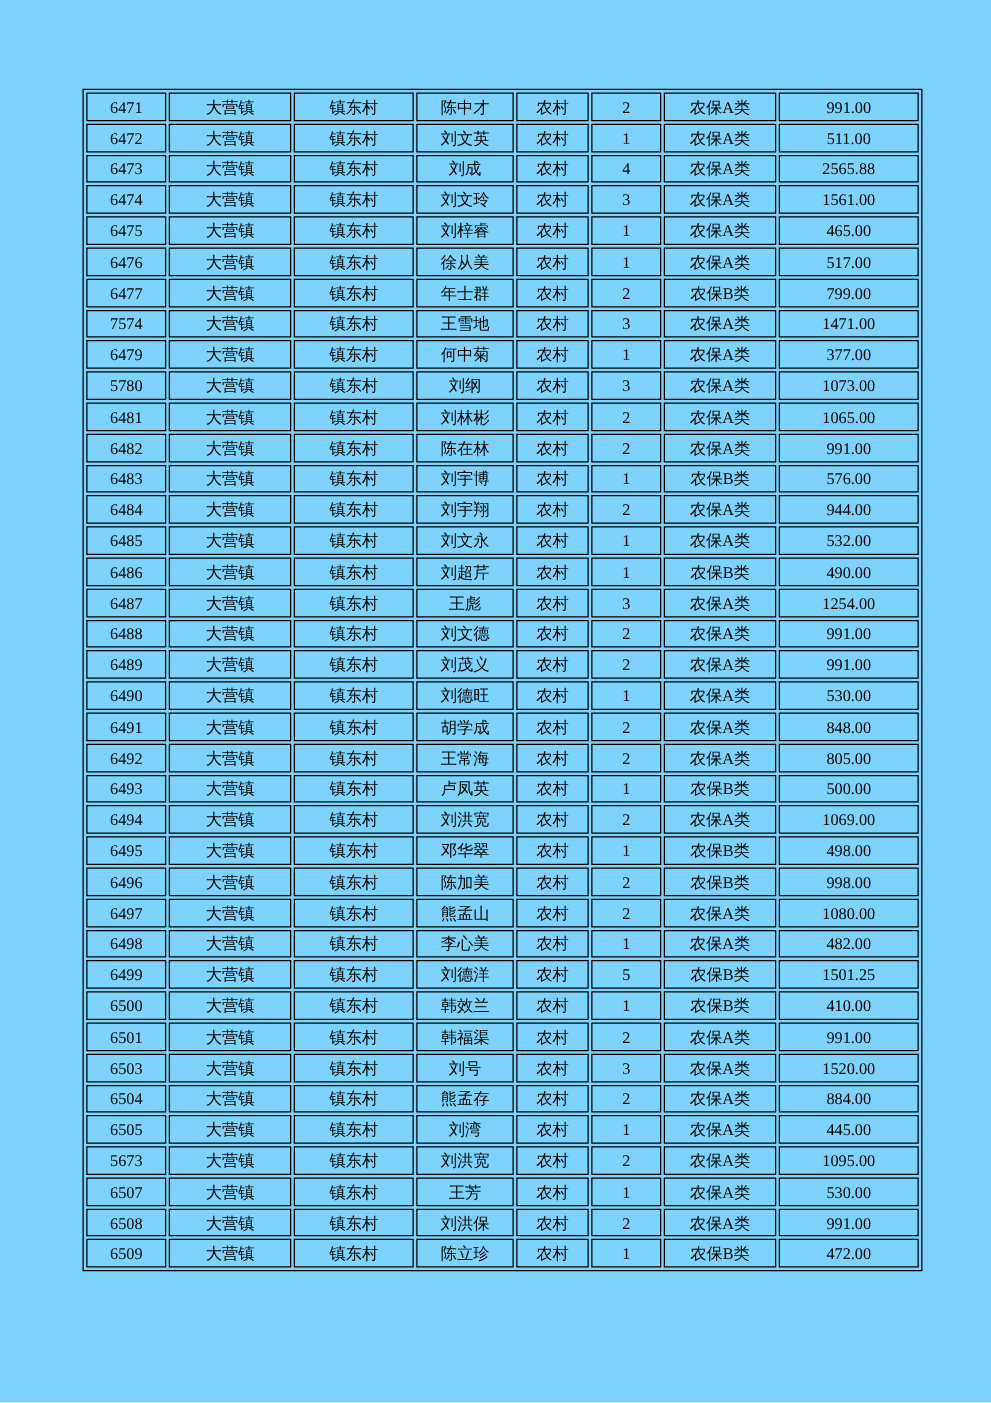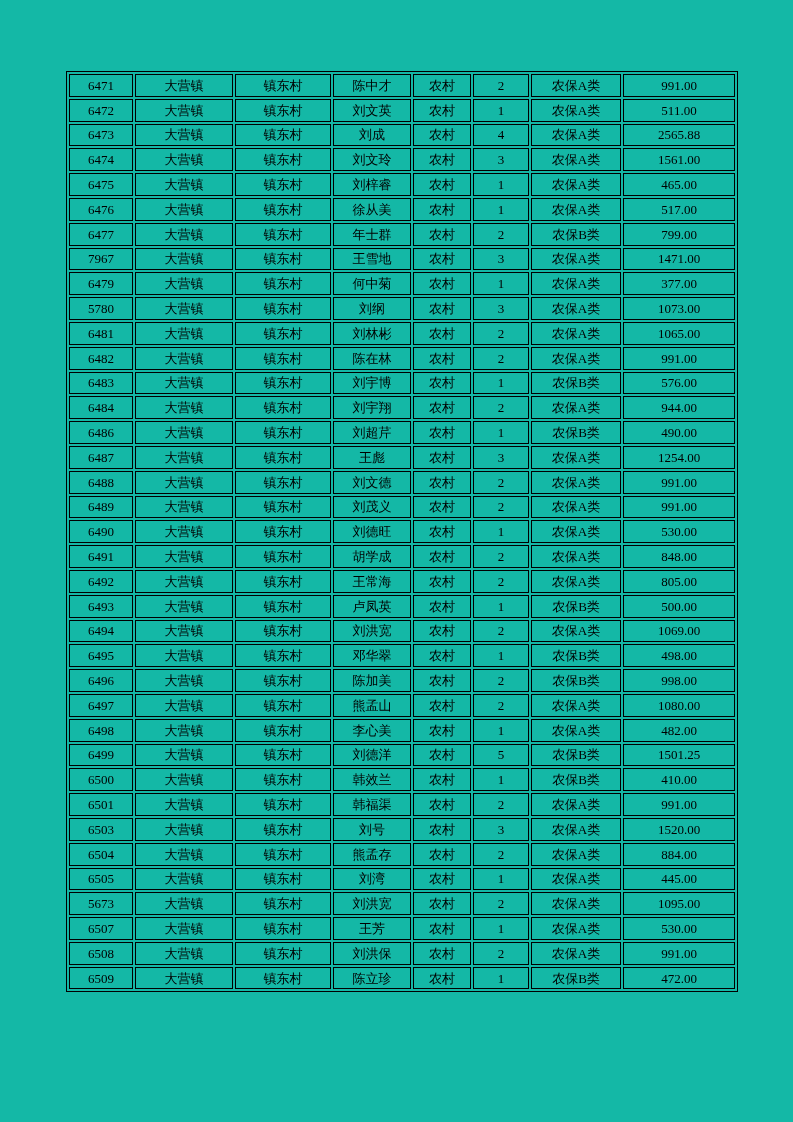--- a/index.html
+++ b/index.html
@@ -4,21 +4,21 @@
 <style>
   html, body {
     margin: 0;
     padding: 0;
     background: #ffffff;
   }
   .page {
     position: relative;
     width: 793px;
     height: 1122px;
-    background: #14b8a6;
+    background: #7dd3fc;
     overflow: hidden;
     font-family: "Liberation Serif", serif;
     color: #000000;
   }
   table.roster {
     position: absolute;
     left: 66px;
     top: 71px;
     width: 672px;
     border-collapse: separate;
@@ -129,21 +129,21 @@
           <td>6477</td>
           <td>大营镇</td>
           <td>镇东村</td>
           <td>年士群</td>
           <td>农村</td>
           <td>2</td>
           <td>农保B类</td>
           <td>799.00</td>
         </tr>
         <tr>
-          <td>7967</td>
+          <td>7574</td>
           <td>大营镇</td>
           <td>镇东村</td>
           <td>王雪地</td>
           <td>农村</td>
           <td>3</td>
           <td>农保A类</td>
           <td>1471.00</td>
         </tr>
         <tr>
           <td>6479</td>
@@ -197,20 +197,30 @@
         </tr>
         <tr>
           <td>6484</td>
           <td>大营镇</td>
           <td>镇东村</td>
           <td>刘宇翔</td>
           <td>农村</td>
           <td>2</td>
           <td>农保A类</td>
           <td>944.00</td>
+        </tr>
+        <tr>
+          <td>6485</td>
+          <td>大营镇</td>
+          <td>镇东村</td>
+          <td>刘文永</td>
+          <td>农村</td>
+          <td>1</td>
+          <td>农保A类</td>
+          <td>532.00</td>
         </tr>
         <tr>
           <td>6486</td>
           <td>大营镇</td>
           <td>镇东村</td>
           <td>刘超芹</td>
           <td>农村</td>
           <td>1</td>
           <td>农保B类</td>
           <td>490.00</td>

